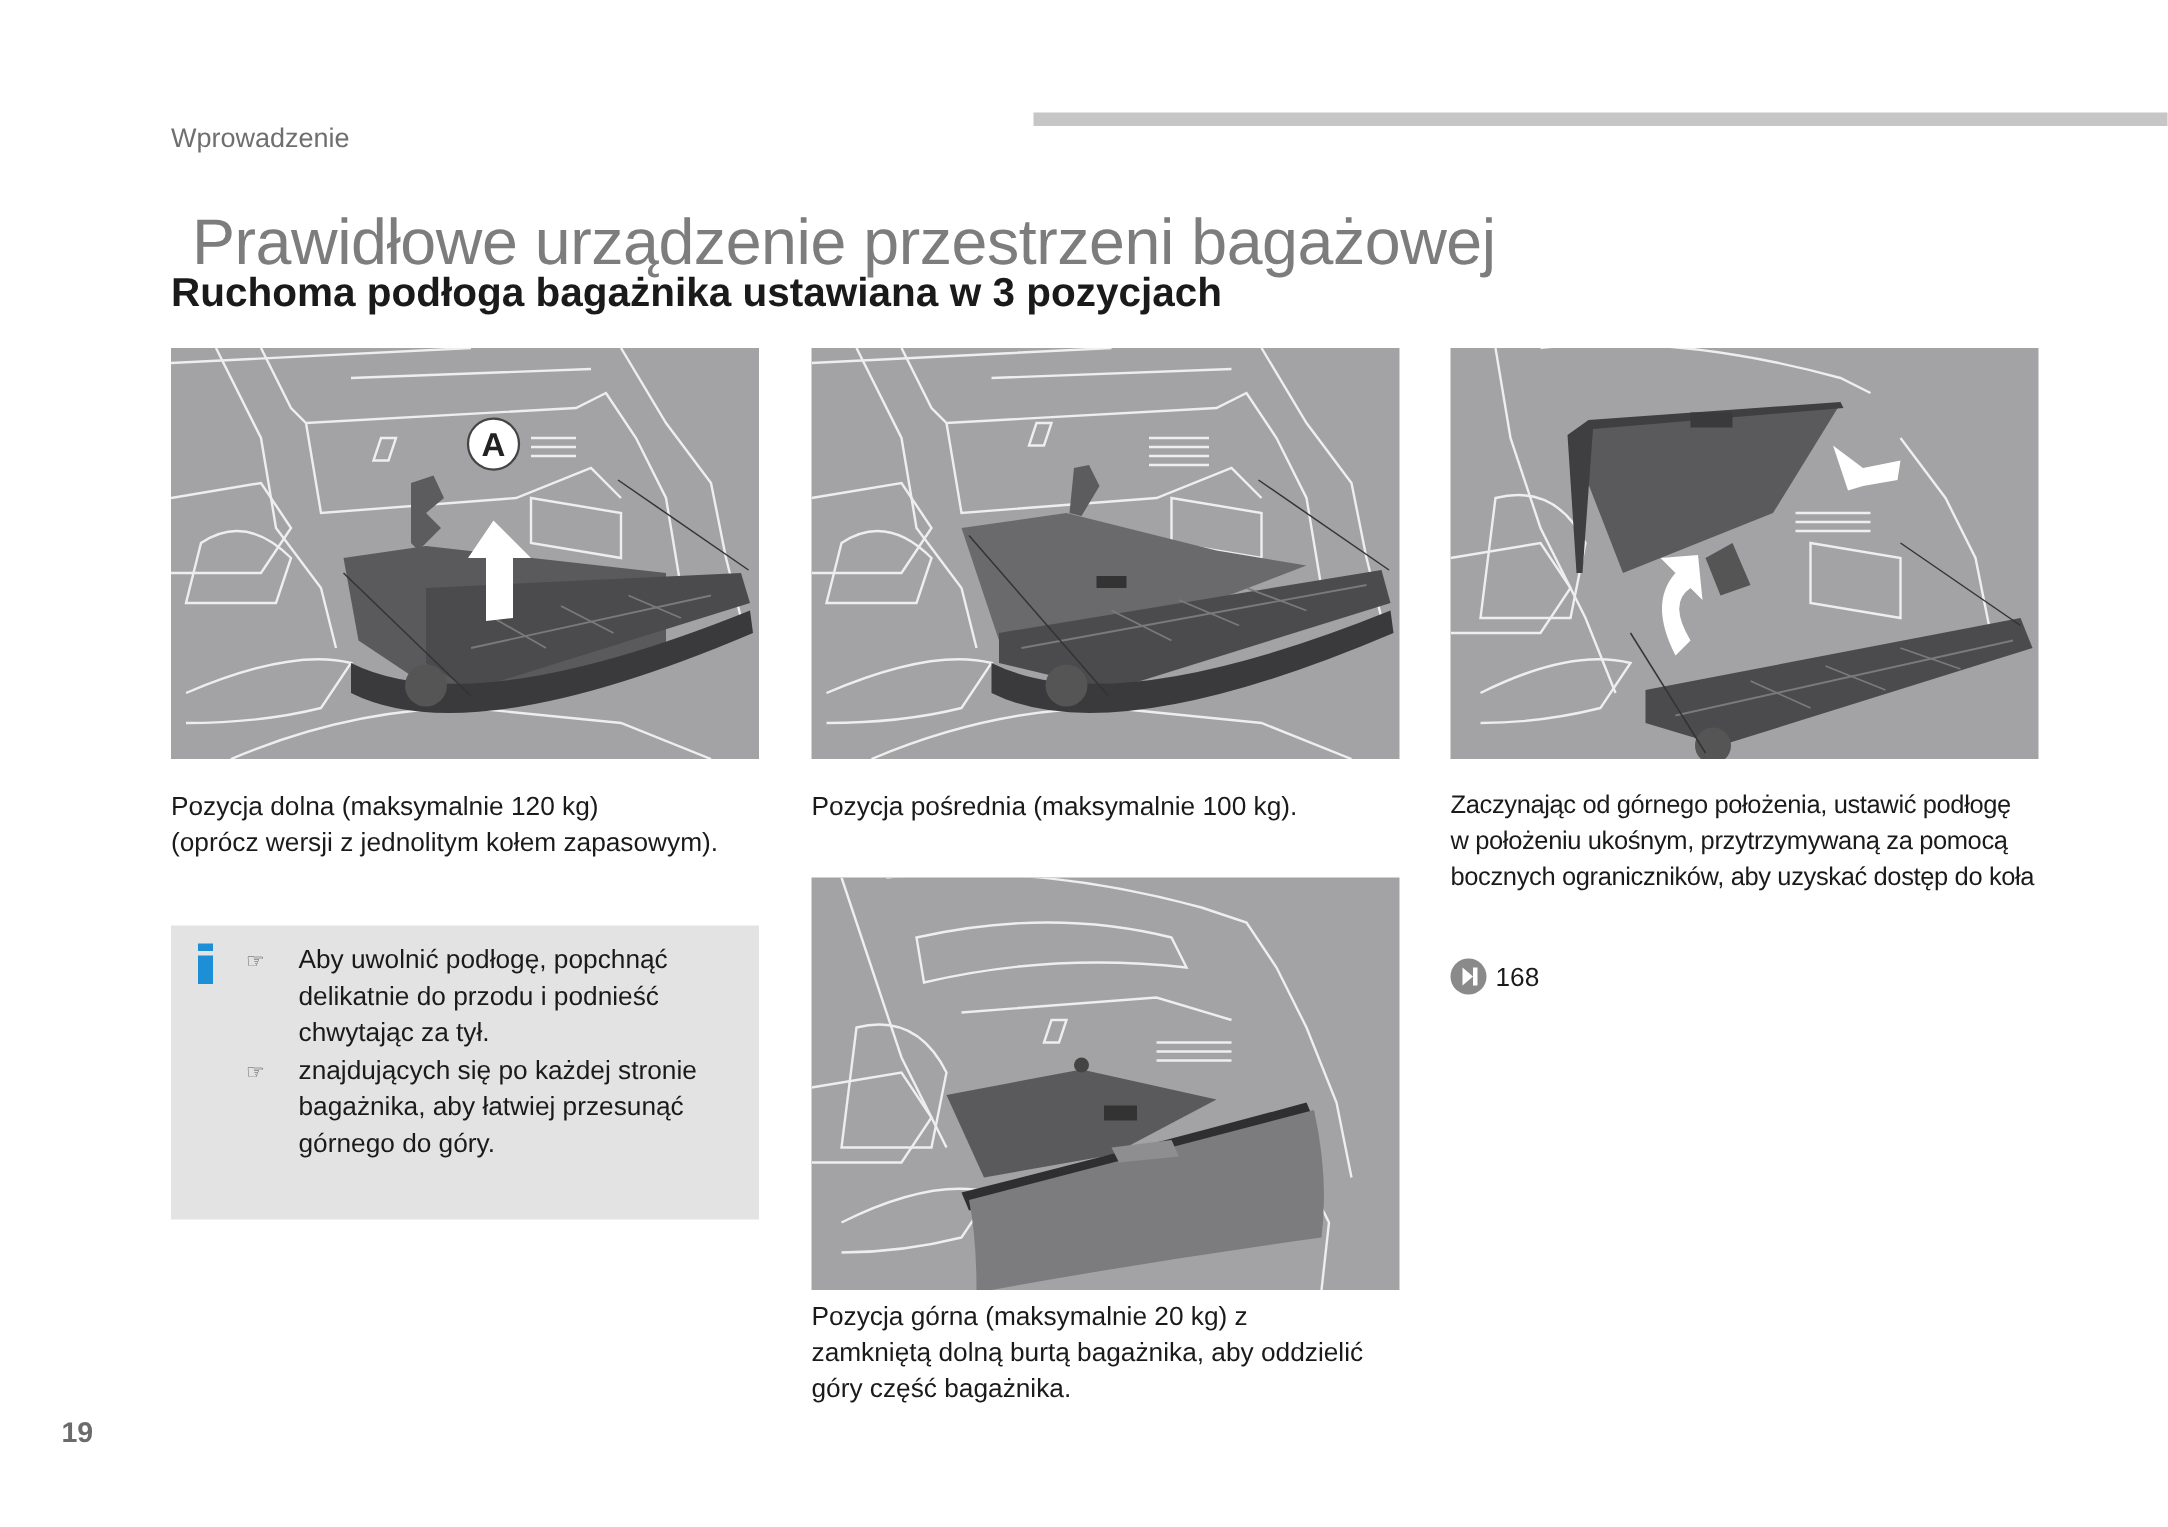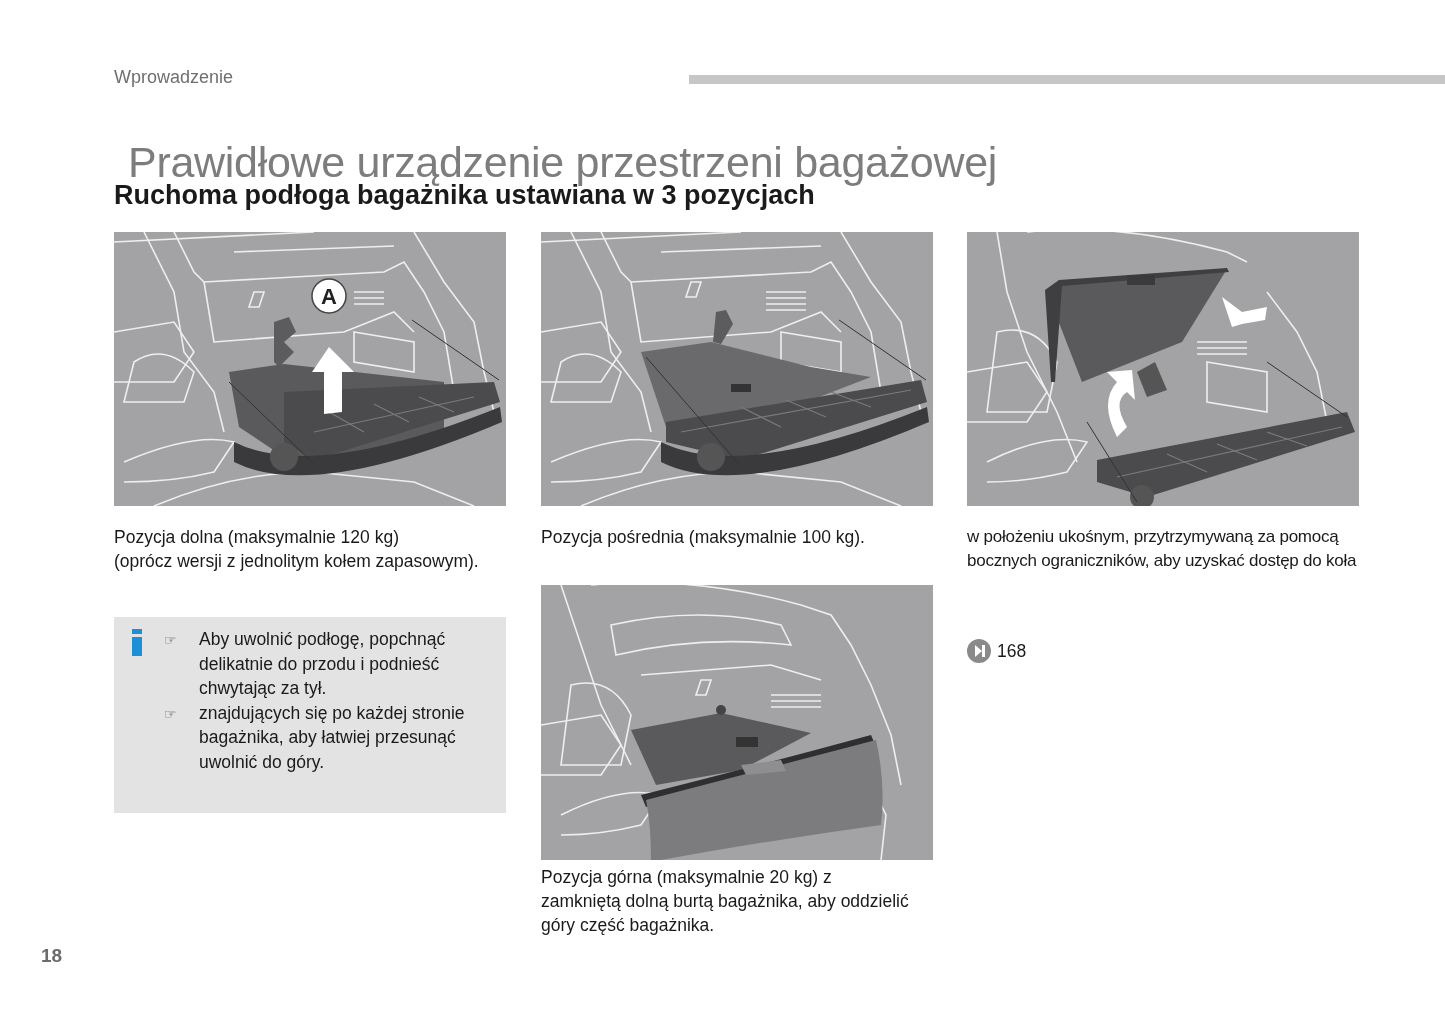--- a/index.html
+++ b/index.html
@@ -1,21 +1,21 @@
 <!DOCTYPE html>
 <html><head>
 <meta charset="utf-8">
 <style>
   html, body { margin: 0; padding: 0; background: #ffffff; }
   body {
     width: 1445px; height: 1018px; position: relative; overflow: hidden;
     font-family: "Liberation Sans", sans-serif; color: #1a1a1a;
   }
   .section-label {
-    position: absolute; left: 114px; top: 67px;
+    position: absolute; left: 114px; top: 82px;
     font-size: 18px; color: #6f6f6f;
   }
   .header-bar {
     position: absolute; left: 689px; top: 75px; width: 756px; height: 9px;
     background: #c6c6c6;
   }
   .page-title {
     position: absolute; left: 112px; top: 122px;
     font-size: 43px; color: #7d7d7d; font-weight: normal; margin: 16px;
     letter-spacing: -0.3px; white-space: nowrap;
@@ -202,20 +202,21 @@
 <div class="caption" style="left:114px; top:525px;">
   <div>Pozycja dolna (maksymalnie 120 kg)</div>
   <div>(oprócz wersji z jednolitym kołem zapasowym).</div>
 </div>
 
 <div class="caption" style="left:541px; top:525px;">
   <div>Pozycja pośrednia (maksymalnie 100 kg).</div>
 </div>
 
 <div class="caption narrow" style="left:967px; top:525px;">
+  <div>Zaczynając od górnego położenia, ustawić podłogę</div>
   <div>w położeniu ukośnym, przytrzymywaną za pomocą</div>
   <div>bocznych ograniczników, aby uzyskać dostęp do koła</div>
 </div>
 
 <div class="ref">
   <span class="ref-icon">
     <svg width="24" height="24" viewBox="0 0 24 24">
       <polygon points="8,6 15,12 8,18" fill="#ffffff"></polygon>
       <rect x="15" y="6" width="3" height="12" fill="#ffffff"></rect>
     </svg>
@@ -238,18 +239,18 @@
     <li>
       <span class="hand">☞</span>
       <div>Aby uwolnić podłogę, popchnąć</div>
       <div>delikatnie do przodu i podnieść</div>
       <div>chwytając za tył.</div>
     </li>
     <li>
       <span class="hand">☞</span>
       <div>znajdujących się po każdej stronie</div>
       <div>bagażnika, aby łatwiej przesunąć</div>
-      <div>uwolnić do góry.</div>
+      <div>górnego do góry.</div>
     </li>
   </ul>
 </div>
 
-<div class="page-number">18</div>
+<div class="page-number">19</div>
 
 </body></html>

